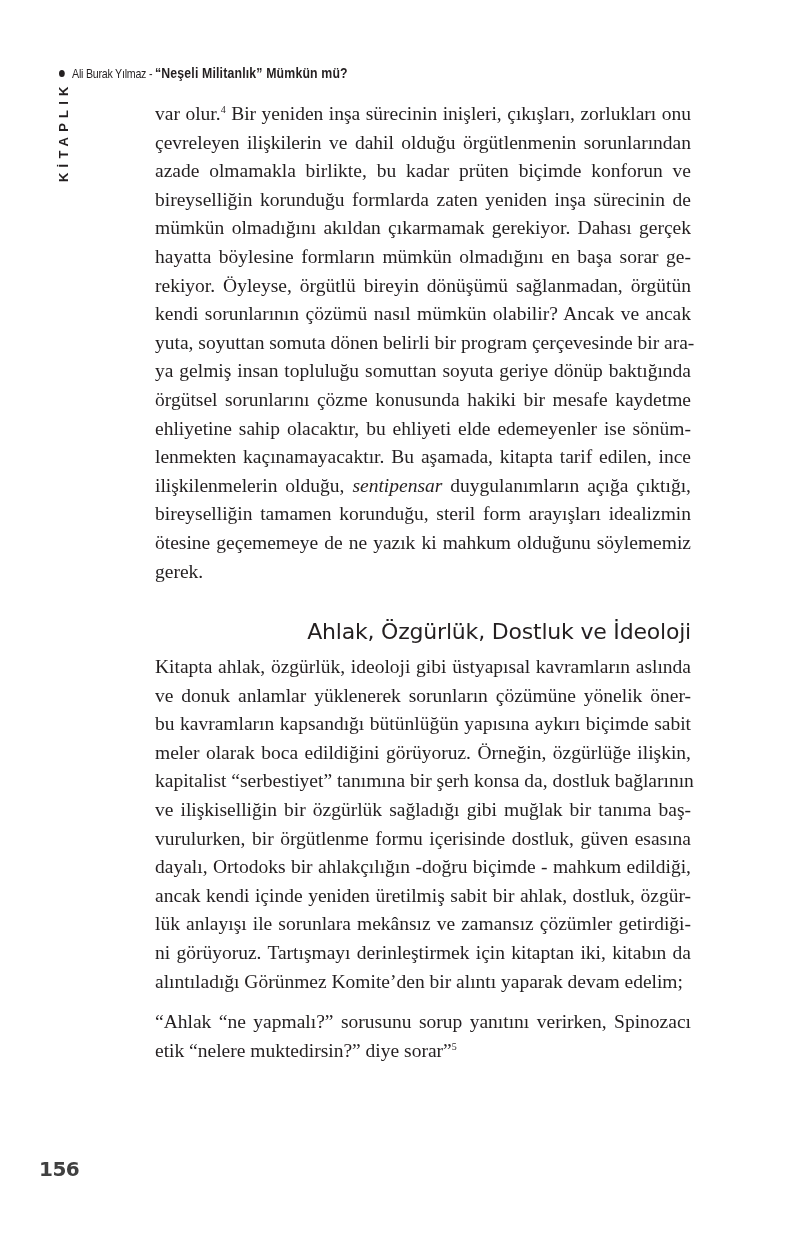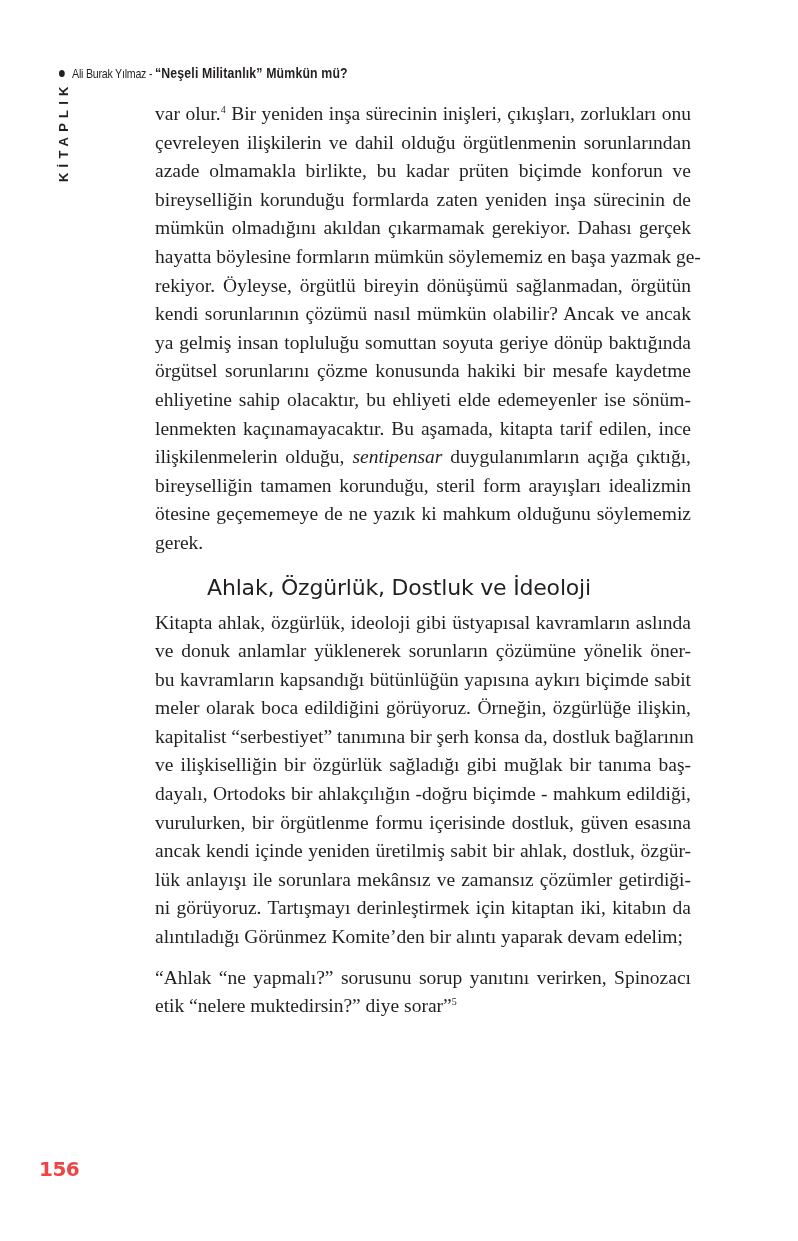--- a/index.html
+++ b/index.html
@@ -22,72 +22,73 @@
     position: absolute; left: 107px; top: 100px; width: 584px;
     font-family: "Liberation Serif", serif; font-size: 19.5px; line-height: 28.6px;
     text-align: justify; hyphens: manual;
   }
   .content p { margin: 0; }
   .content p + p { margin-top: 0; }
   .content .sup { font-size: 10px; vertical-align: super; line-height: 0; }
   .content em { }
   .section-heading {
     font-family: "DejaVu Sans", sans-serif; font-weight: normal; font-size: 22px;
-    line-height: 28px; margin: 16px 0 7px 0; color: #231f20; text-align: center;
+    line-height: 28px; margin: 32px 0 7px 0; color: #231f20; text-align: right;
     letter-spacing: -0.2px;
   }
   .quote-para { margin-top: 12px !important; }
   .page-number {
     position: absolute; left: 39px; top: 1157px;
     font-family: "DejaVu Sans", sans-serif; font-size: 20px; font-weight: bold;
-    letter-spacing: -0.5px; color: #ef4444;
+    letter-spacing: -0.5px; color: #404040;
   }
   .line { display: block; text-align: justify; text-align-last: justify; white-space: nowrap; margin-left: 48px; }
   .line.last { text-align-last: left; }
 </style>
 </head>
 <body>
 
 <div class="running-head">
   <span class="bullet"></span><span>Ali Burak Yılmaz - </span><span class="title">“Neşeli Militanlık” Mümkün mü?</span>
 </div>
 
 <div class="side-label">KİTAPLIK</div>
 
 <div class="content">
   <p>
     <span class="line"><span>var olur.</span><span class="sup">4</span><span> Bir yeniden inşa sürecinin inişleri, çıkışları, zorlukları onu</span></span>
     <span class="line">çevreleyen ilişkilerin ve dahil olduğu örgütlenmenin sorunlarından</span>
     <span class="line">azade olmamakla birlikte, bu kadar prüten biçimde konforun ve</span>
     <span class="line">bireyselliğin korunduğu formlarda zaten yeniden inşa sürecinin de</span>
     <span class="line">mümkün olmadığını akıldan çıkarmamak gerekiyor. Dahası gerçek</span>
-    <span class="line">hayatta böylesine formların mümkün söylememiz en başa yazmak ge-</span>
+    <span class="line">hayatta böylesine formların mümkün olmadığını en başa sorar ge-</span>
     <span class="line">rekiyor. Öyleyse, örgütlü bireyin dönüşümü sağlanmadan, örgütün</span>
     <span class="line">kendi sorunlarının çözümü nasıl mümkün olabilir? Ancak ve ancak</span>
+    <span class="line">yuta, soyuttan somuta dönen belirli bir program çerçevesinde bir ara-</span>
     <span class="line">ya gelmiş insan topluluğu somuttan soyuta geriye dönüp baktığında</span>
     <span class="line">örgütsel sorunlarını çözme konusunda hakiki bir mesafe kaydetme</span>
     <span class="line">ehliyetine sahip olacaktır, bu ehliyeti elde edemeyenler ise sönüm-</span>
     <span class="line">lenmekten kaçınamayacaktır. Bu aşamada, kitapta tarif edilen, ince</span>
     <span class="line"><span>ilişkilenmelerin olduğu, </span><em>sentipensar</em><span> duygulanımların açığa çıktığı,</span></span>
     <span class="line">bireyselliğin tamamen korunduğu, steril form arayışları idealizmin</span>
     <span class="line">ötesine geçememeye de ne yazık ki mahkum olduğunu söylememiz</span>
     <span class="line last">gerek.</span>
   </p>
 
   <h2 class="section-heading">Ahlak, Özgürlük, Dostluk ve İdeoloji</h2>
 
   <p>
     <span class="line">Kitapta ahlak, özgürlük, ideoloji gibi üstyapısal kavramların aslında</span>
     <span class="line">ve donuk anlamlar yüklenerek sorunların çözümüne yönelik öner-</span>
     <span class="line">bu kavramların kapsandığı bütünlüğün yapısına aykırı biçimde sabit</span>
     <span class="line">meler olarak boca edildiğini görüyoruz. Örneğin, özgürlüğe ilişkin,</span>
     <span class="line">kapitalist “serbestiyet” tanımına bir şerh konsa da, dostluk bağlarının</span>
     <span class="line">ve ilişkiselliğin bir özgürlük sağladığı gibi muğlak bir tanıma baş-</span>
+    <span class="line">vurulurken, bir örgütlenme formu içerisinde dostluk, güven esasına</span>
     <span class="line">dayalı, Ortodoks bir ahlakçılığın -doğru biçimde - mahkum edildiği,</span>
-    <span class="line">vurulurken, bir örgütlenme formu içerisinde dostluk, güven esasına</span>
     <span class="line">ancak kendi içinde yeniden üretilmiş sabit bir ahlak, dostluk, özgür-</span>
     <span class="line">lük anlayışı ile sorunlara mekânsız ve zamansız çözümler getirdiği-</span>
     <span class="line">ni görüyoruz. Tartışmayı derinleştirmek için kitaptan iki, kitabın da</span>
     <span class="line last">alıntıladığı Görünmez Komite’den bir alıntı yaparak devam edelim;</span>
   </p>
 
   <p class="quote-para">
     <span class="line">“Ahlak “ne yapmalı?” sorusunu sorup yanıtını verirken, Spinozacı</span>
     <span class="line last"><span>etik “nelere muktedirsin?” diye sorar”</span><span class="sup">5</span></span>
   </p>

